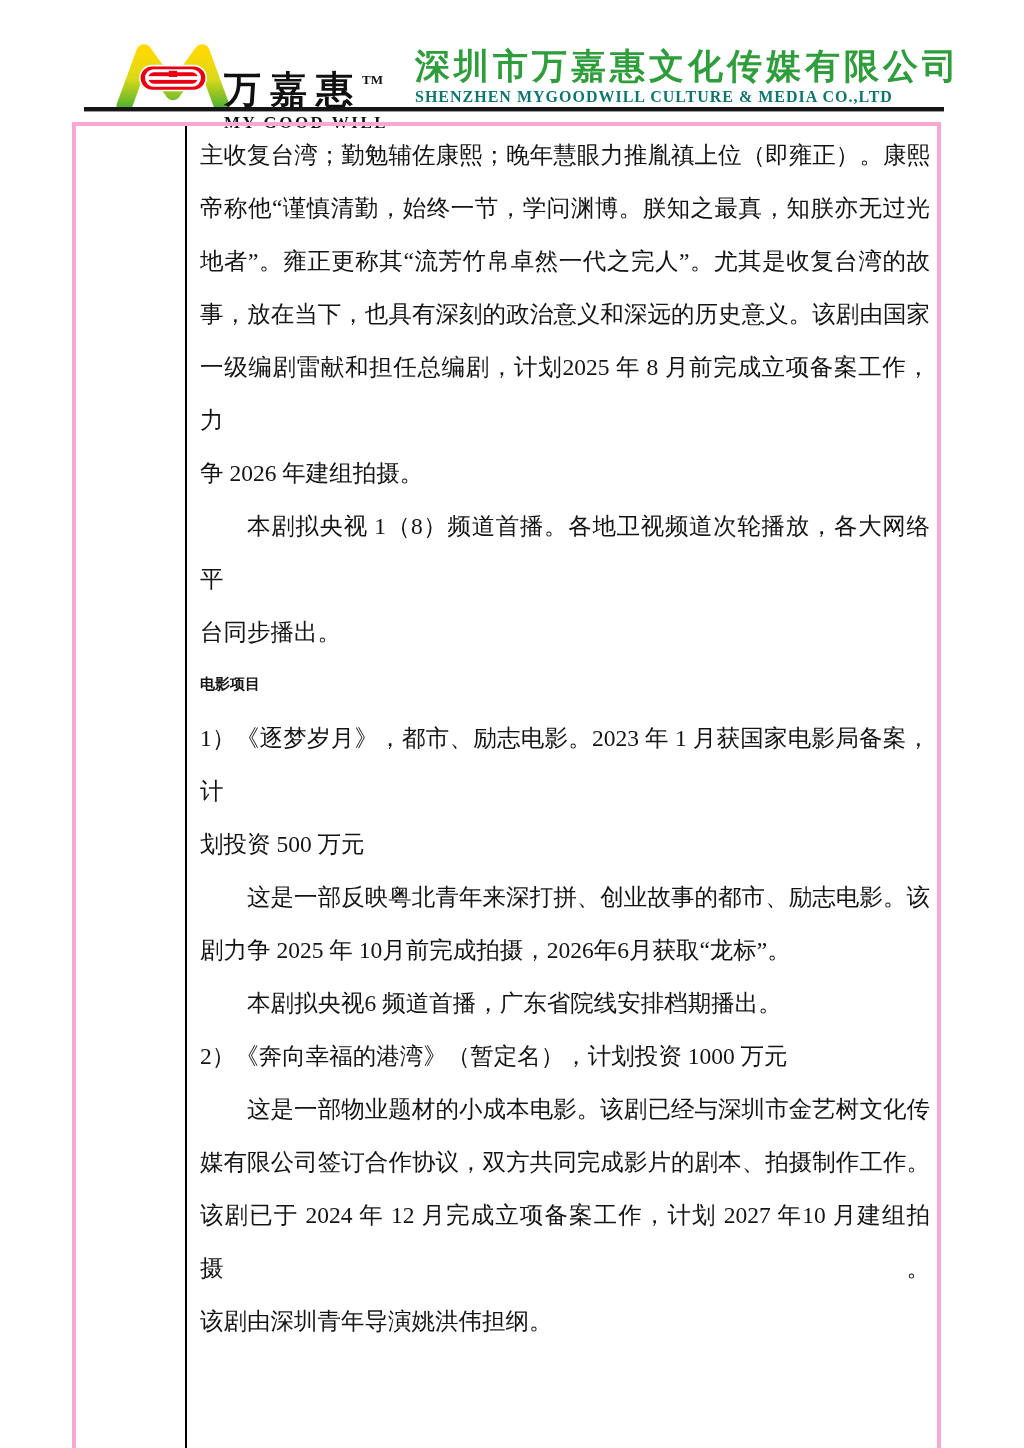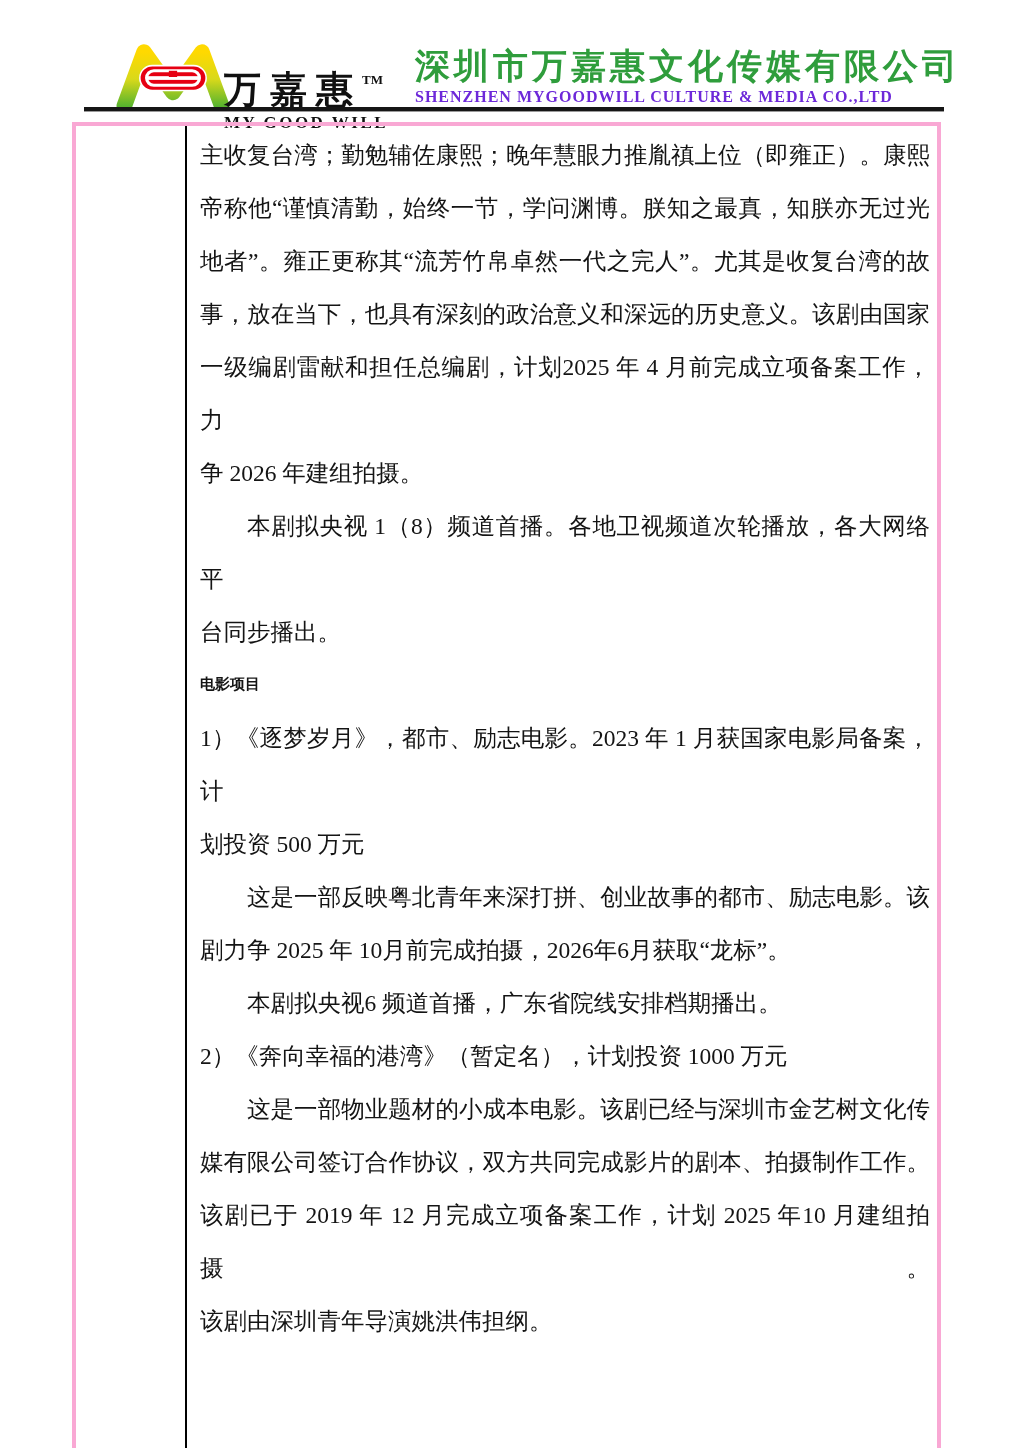--- a/index.html
+++ b/index.html
@@ -29,21 +29,21 @@
     font-size:17px;font-weight:bold;letter-spacing:2.5px;
     margin-top:3px;color:#101010;white-space:nowrap;
   }
   .company{position:absolute;left:371px;top:48px;width:580px;margin-left:44px;}
   .company-zh{
     color:var(--brand-green);
     font-size:35px;font-weight:bold;letter-spacing:4px;
     line-height:38px;white-space:nowrap;
   }
   .company-en{
-    color:#6d28d9;font-size:16px;font-weight:bold;letter-spacing:1px;
+    color:#0f766e;font-size:16px;font-weight:bold;letter-spacing:1px;
     margin-top:2px;white-space:nowrap;
   }
   .head-rule{
     position:absolute;left:84px;top:107px;width:860px;height:4px;
     background:#161616;border-bottom:1px solid #9a9a9a;
   }
   
   .doc-table{
     position:absolute;left:72px;top:122px;
     width:869px;height:1413px;
@@ -115,29 +115,29 @@
 </div>
 
 <div class="doc-table">
   <div class="cell-label"></div>
   <div class="cell-body">
 
   <div class="line full">主收复台湾；勤勉辅佐康熙；晚年慧眼力推胤禛上位（即雍正）。康熙</div>
       <div class="line full">帝称他“谨慎清勤，始终一节，学问渊博。朕知之最真，知朕亦无过光</div>
       <div class="line full">地者”。雍正更称其“流芳竹帛卓然一代之完人”。尤其是收复台湾的故</div>
       <div class="line full">事，放在当下，也具有深刻的政治意义和深远的历史意义。该剧由国家</div>
-      <div class="line full">一级编剧雷献和担任总编剧，计划2025 年 4 月前完成立项备案工作，力</div>
+      <div class="line full">一级编剧雷献和担任总编剧，计划2025 年 8 月前完成立项备案工作，力</div>
       <div class="line">争 2026 年建组拍摄。</div>
       <div class="line full ind">本剧拟央视 1（8）频道首播。各地卫视频道次轮播放，各大网络平</div>
       <div class="line">台同步播出。</div>
       <div class="line bold">电影项目</div>
       <div class="line full">1）《逐梦岁月》，都市、励志电影。2023 年 1 月获国家电影局备案，计</div>
       <div class="line">划投资 500 万元</div>
       <div class="line full ind">这是一部反映粤北青年来深打拼、创业故事的都市、励志电影。该</div>
       <div class="line">剧力争 2025 年 10月前完成拍摄，2026年6月获取“龙标”。</div>
       <div class="line ind">本剧拟央视6 频道首播，广东省院线安排档期播出。</div>
       <div class="line">2）《奔向幸福的港湾》（暂定名），计划投资 1000 万元</div>
       <div class="line full ind">这是一部物业题材的小成本电影。该剧已经与深圳市金艺树文化传</div>
       <div class="line full">媒有限公司签订合作协议，双方共同完成影片的剧本、拍摄制作工作。</div>
-      <div class="line full">该剧已于 2019 年 12 月完成立项备案工作，计划 2025 年10 月建组拍摄。</div>
+      <div class="line full">该剧已于 2024 年 12 月完成立项备案工作，计划 2027 年10 月建组拍摄。</div>
       <div class="line">该剧由深圳青年导演姚洪伟担纲。</div>
     </div>
 </div>
 
 </body></html>

